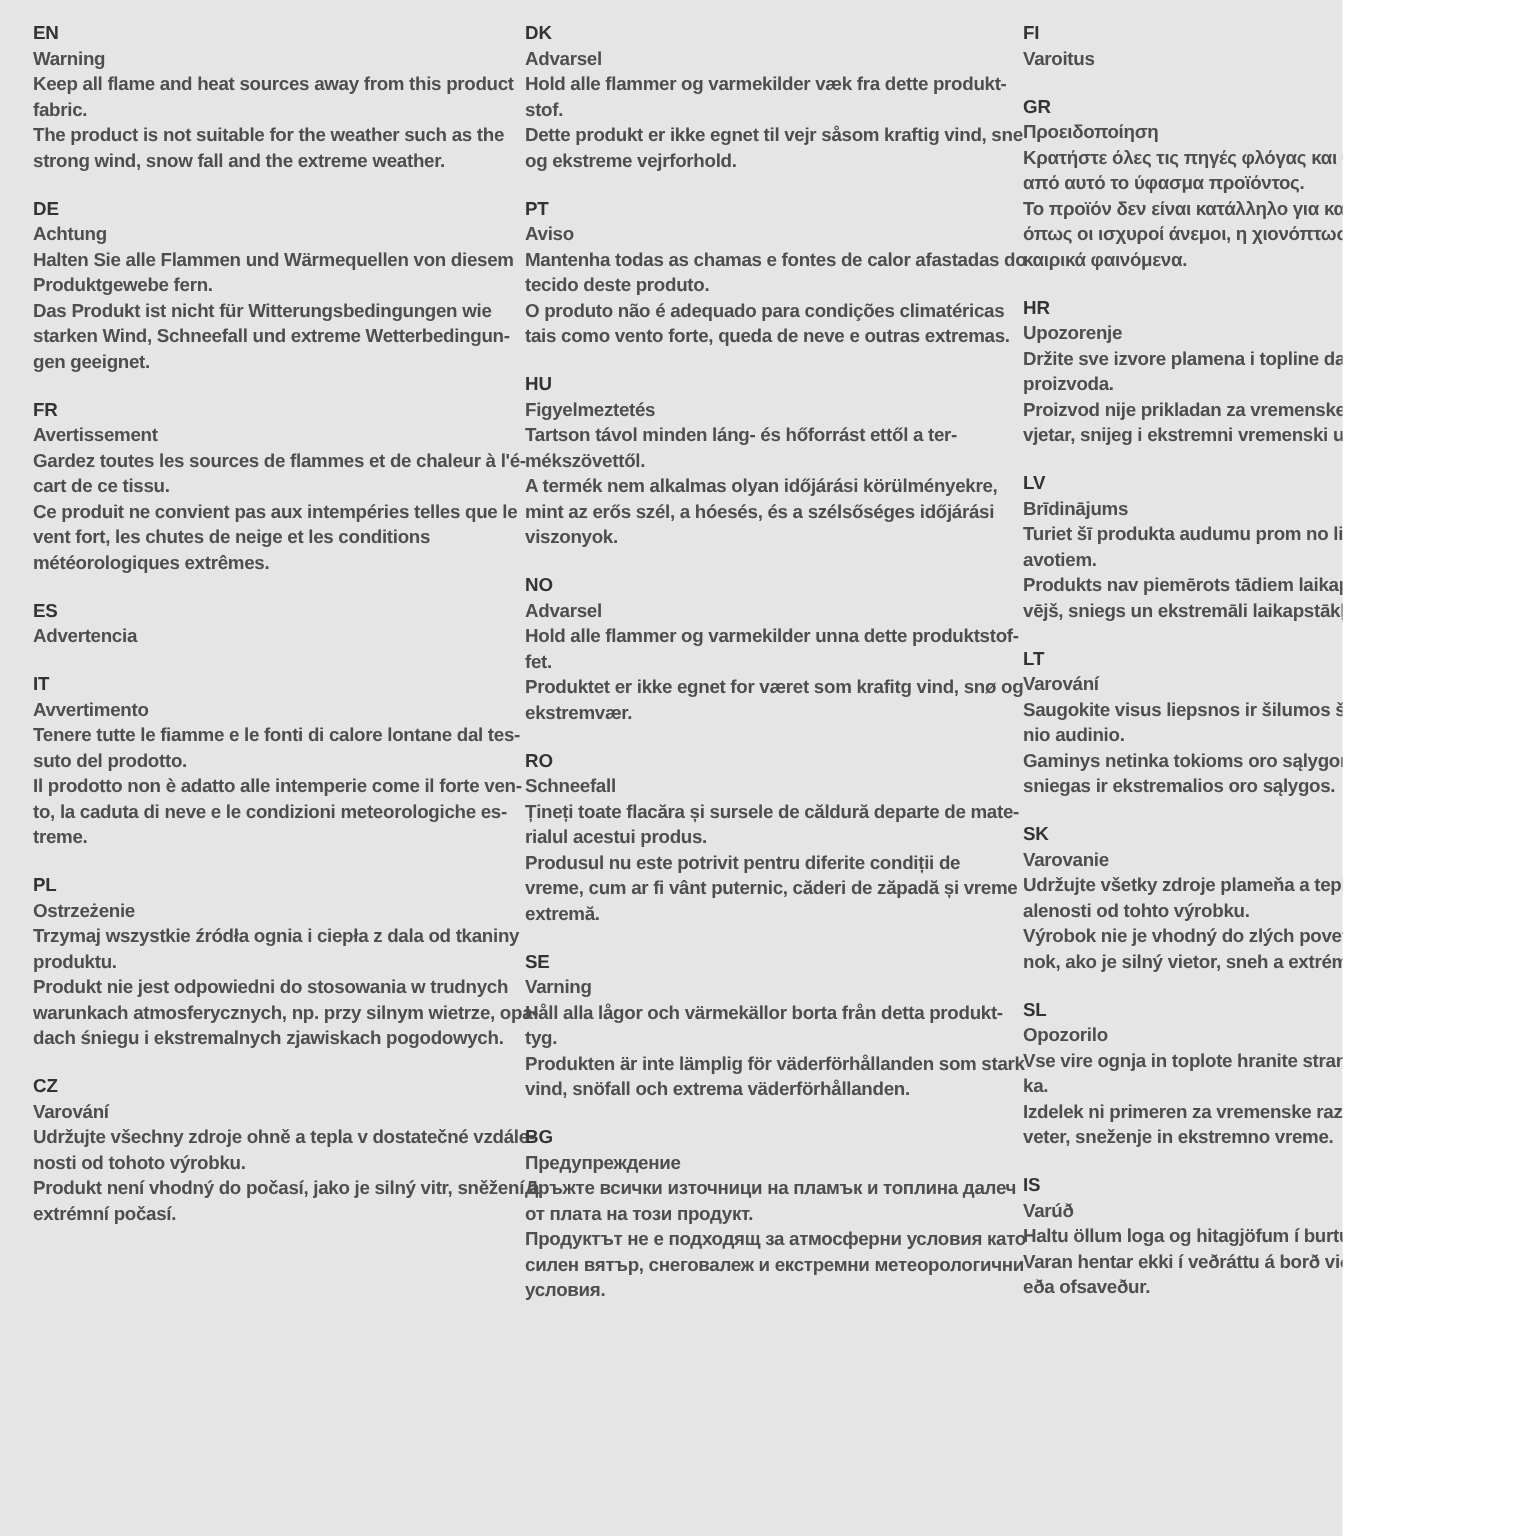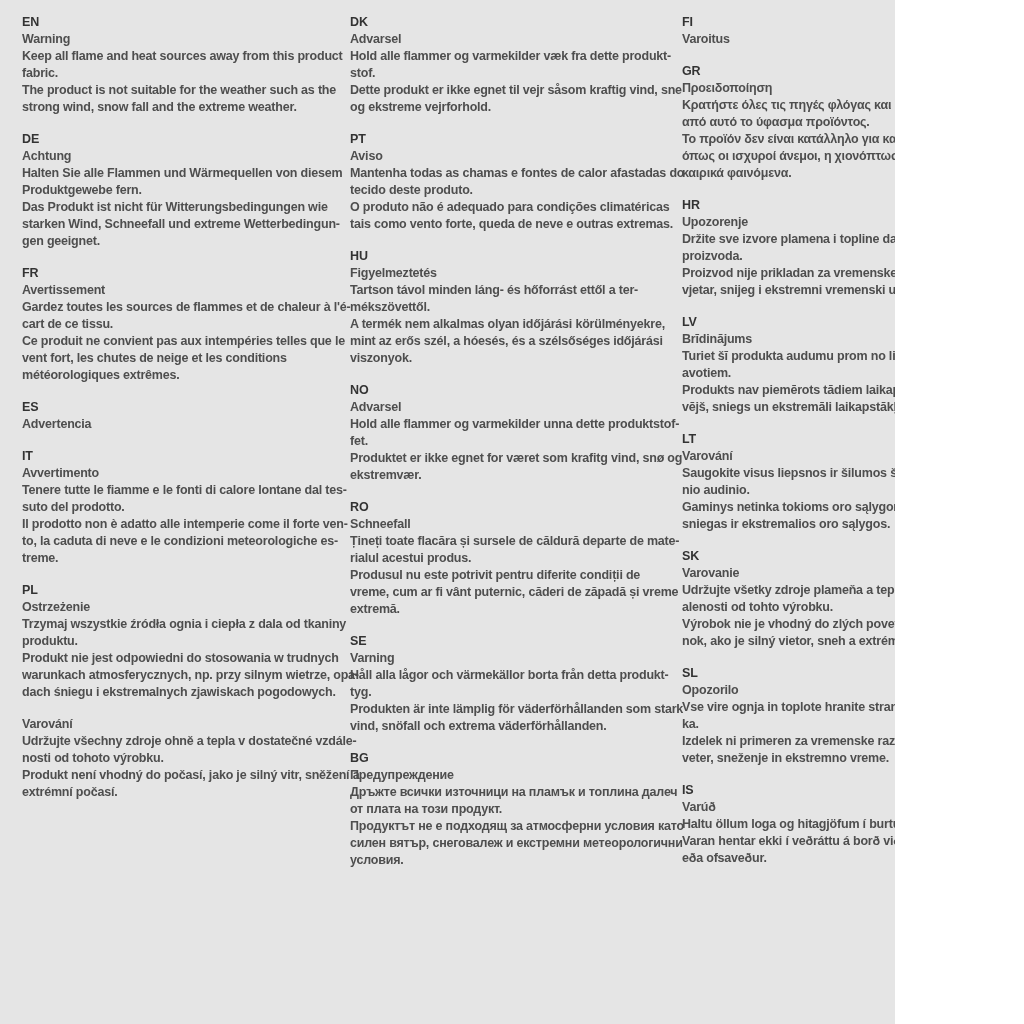--- a/index.html
+++ b/index.html
@@ -89,20 +89,21 @@
     <div class="block">
       <div class="code">PL</div>
       <div class="title">Ostrzeżenie</div>
       <div class="body">Trzymaj wszystkie źródła ognia i ciepła z dala od tkaniny
 produktu.
 Produkt nie jest odpowiedni do stosowania w trudnych
 warunkach atmosferycznych, np. przy silnym wietrze, opa-
 dach śniegu i ekstremalnych zjawiskach pogodowych.</div>
     </div>
     <div class="block">
+      <div class="code">CZ</div>
       <div class="title">Varování</div>
       <div class="body">Udržujte všechny zdroje ohně a tepla v dostatečné vzdále-
 nosti od tohoto výrobku.
 Produkt není vhodný do počasí, jako je silný vitr, sněžení a
 extrémní počasí.</div>
     </div>
   </div>
 
   <div class="col">
     <div class="block">

